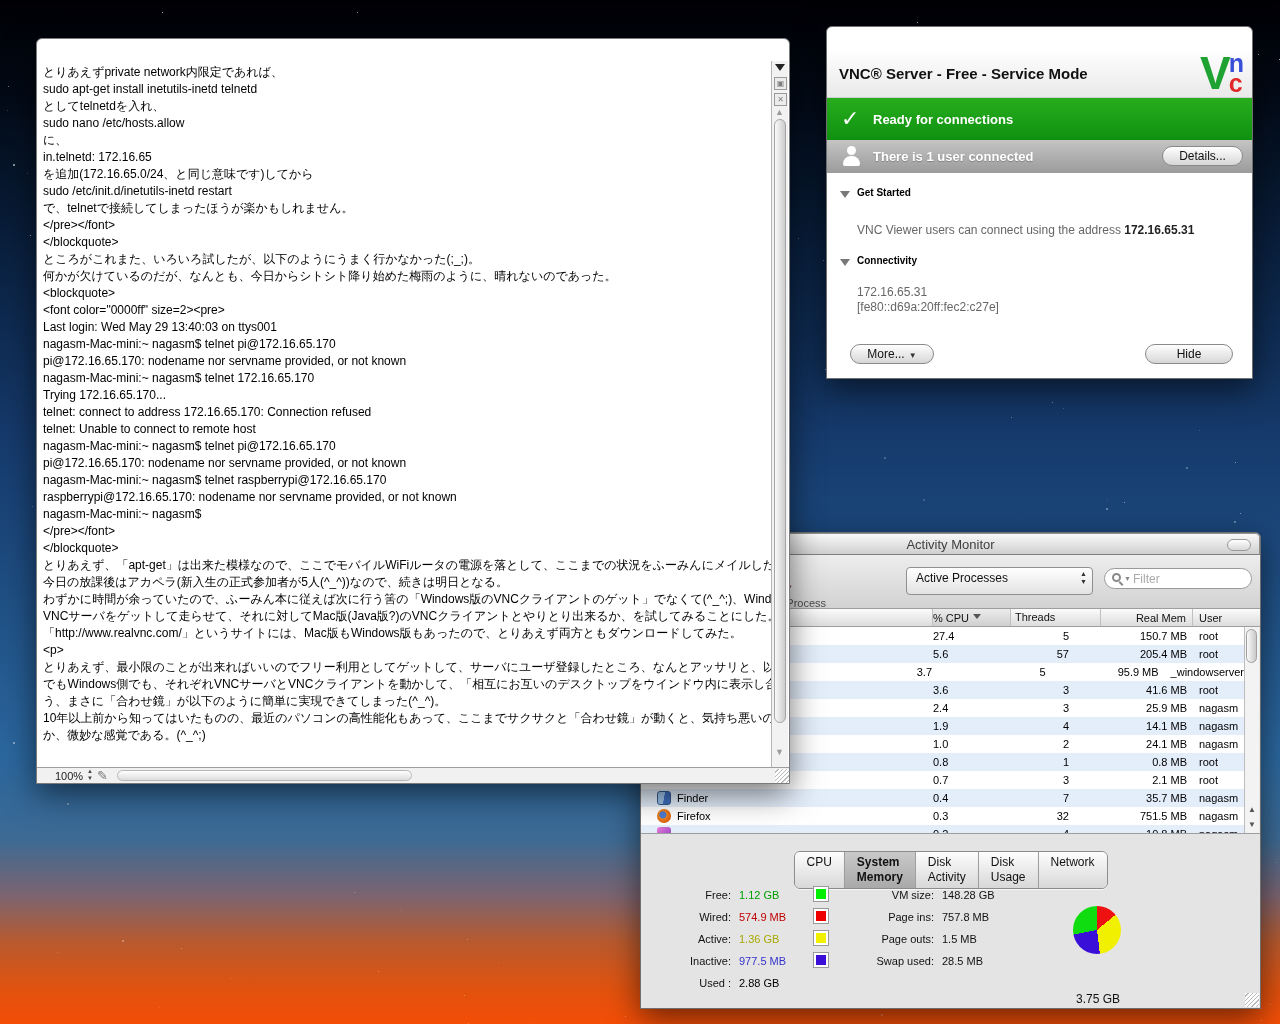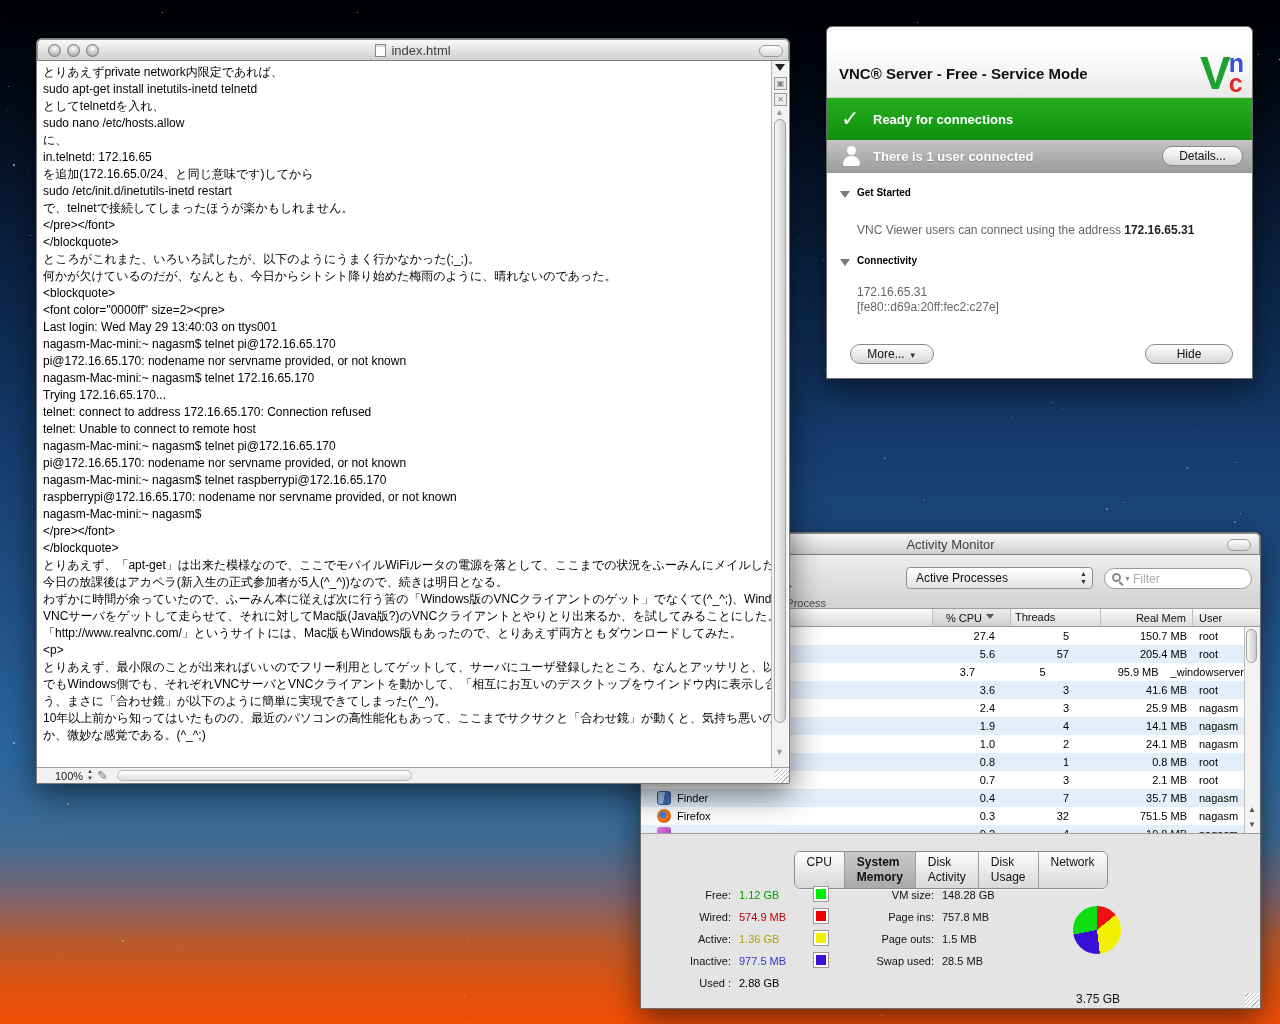--- a/index.html
+++ b/index.html
@@ -86,42 +86,42 @@
   #am { left:640px; top:532px; width:621px; height:477px; z-index:10; background:#e8e8e8; border:1px solid #6f6f6f; }
   #am-toolbar { position:absolute; left:0; right:0; top:22px; height:54px;
     background:linear-gradient(#ededed,#d2d2d2); border-bottom:1px solid #9e9e9e; }
   #sp-icon { position:absolute; left:120px; top:6px; width:36px; height:34px; }
   #sp-icon .blob { position:absolute; left:2px; top:6px; width:26px; height:24px; border-radius:50% 50% 45% 45%;
     background:radial-gradient(circle at 40% 35%, #efefef, #b9b9b9 70%, #9a9a9a); border:1px solid #8c8c8c; }
   #sp-icon .lens { position:absolute; left:12px; top:2px; width:15px; height:15px; border-radius:50%;
     border:3px solid #c8605a; background:rgba(255,255,255,.35); }
   #sp-icon .handle { position:absolute; left:24px; top:16px; width:3px; height:12px; background:#8c4440; transform:rotate(-40deg); }
   .tb-label { position:absolute; font-size:11px; color:#4a4a4a; }
-  #am-dropdown { position:absolute; left:265px; top:12px; width:187px; height:22px;
+  #am-dropdown { position:absolute; left:265px; top:12px; width:187px; height:28px;
     background:linear-gradient(#ffffff,#e2e2e2); border:1px solid #8f8f8f; border-radius:4px;
     font-size:12px; color:#111; line-height:20px; padding-left:9px; }
   #am-dropdown .arrows { position:absolute; right:5px; top:2px; font-size:7px; color:#333; line-height:8px; text-align:center; }
   #am-filter { position:absolute; left:463px; top:13px; width:148px; height:21px; border-radius:11px;
     border:1px solid #9a9a9a; background:#fff; }
   #am-filter .mag { position:absolute; left:7px; top:4px; width:9px; height:9px; border:2px solid #8a8a8a; border-radius:50%; }
   #am-filter .mag:after { content:""; position:absolute; left:6px; top:6px; width:2px; height:5px; background:#8a8a8a; transform:rotate(-45deg); }
   #am-filter .dd { position:absolute; left:19px; top:6px; font-size:7px; color:#8a8a8a; }
   #am-filter input { position:absolute; left:28px; top:2px; width:112px; height:15px; border:none; outline:none;
     font-size:12px; color:#333; background:transparent; font-family:inherit; }
   #am-filter input::placeholder { color:#aaa; }
   #am-header { position:absolute; left:0; right:0; top:76px; height:18px; display:flex;
     background:linear-gradient(#fbfbfb,#dcdcdc); border-bottom:1px solid #9e9e9e; font-size:11px; color:#111; }
   .hc { border-right:1px solid #c0c0c0; line-height:17px; }
   .hc.sorted { background:linear-gradient(#ececec,#cfcfcf); }
   .sort-tri { display:inline-block; width:0; height:0; border:4px solid transparent; border-top:5px solid #555; vertical-align:-1px; margin-left:4px; }
   #am-rows { position:absolute; left:0; right:16px; top:94px; height:262px; overflow:hidden; background:#fff; }
   .am-row { display:flex; height:18px; font-size:11px; color:#000; background:#fff; }
   .am-row.alt { background:#e4eefb; }
   .c-name { width:292px; padding-left:16px; line-height:18px; overflow:hidden; display:flex; align-items:center; }
-  .c-cpu { width:78px; text-align:right; padding-right:16px; line-height:18px; }
+  .c-cpu { width:78px; padding-right:16px; line-height:18px; }
   .c-thr { width:90px; text-align:right; padding-right:32px; line-height:18px; }
   .c-mem { width:92px; text-align:right; padding-right:6px; line-height:18px; }
   .c-user { flex:1; padding-left:6px; line-height:18px; }
   .pic { display:inline-block; width:14px; height:14px; border-radius:3px; margin-right:6px; flex:none; }
   .finder-icon { background:linear-gradient(100deg,#9fc4ea 48%,#3f6fbe 52%); border:1px solid #35598f; }
   .firefox-icon { border-radius:50%; background:radial-gradient(circle at 42% 42%, #4a7ad0 0 28%, #f0851e 34%, #d85c10 72%, #a03c08); }
   .app-icon { border-radius:3px; background:linear-gradient(135deg,#e87ad8,#8a3cc0); }
   #am-vscroll { position:absolute; right:1px; top:94px; width:15px; height:206px; background:#f3f3f3; border-left:1px solid #bdbdbd; }
   #am-vthumb { position:absolute; left:1px; top:2px; width:11px; height:34px; border-radius:6px;
     background:linear-gradient(90deg,#fafafa,#c8c8c8); border:1px solid #a0a0a0; }
@@ -593,27 +593,20 @@
     </div>
     <div class="sect-tri" style="left:13px;top:232px"></div>
     <div class="sect-title" style="left:30px;top:228px">Connectivity</div>
     <div class="sect-text" style="left:30px;top:258px">172.16.65.31</div>
     <div class="sect-text" style="left:30px;top:273px">[fe80::d69a:20ff:fec2:c27e]</div>
     <div class="aqua-btn" id="more-btn"><span>More...</span><span class="dd">▼</span></div>
     <div class="aqua-btn" id="hide-btn">Hide</div>
   </div>
 
   <div class="window" id="editor">
-    <div class="titlebar">
-      <div class="tl-btn" style="left:10px"></div>
-      <div class="tl-btn" style="left:29px"></div>
-      <div class="tl-btn" style="left:48px"></div>
-      <div class="tl-title"><span class="doc-icon"></span><span>index.html</span></div>
-      <div class="tl-pill" style="right:5px"></div>
-    </div>
     <div id="editor-content">
       <div id="editor-lines"><div>とりあえずprivate network内限定であれば、</div><div>sudo apt-get install inetutils-inetd telnetd</div><div>としてtelnetdを入れ、</div><div>sudo nano /etc/hosts.allow</div><div>に、</div><div>in.telnetd: 172.16.65</div><div>を追加(172.16.65.0/24、と同じ意味です)してから</div><div>sudo /etc/init.d/inetutils-inetd restart</div><div>で、telnetで接続してしまったほうが楽かもしれません。</div><div>&lt;/pre&gt;&lt;/font&gt;</div><div>&lt;/blockquote&gt;</div><div>ところがこれまた、いろいろ試したが、以下のようにうまく行かなかった(;_;)。</div><div>何かが欠けているのだが、なんとも、今日からシトシト降り始めた梅雨のように、晴れないのであった。</div><div>&lt;blockquote&gt;</div><div>&lt;font color="0000ff" size=2&gt;&lt;pre&gt;</div><div>Last login: Wed May 29 13:40:03 on ttys001</div><div>nagasm-Mac-mini:~ nagasm$ telnet pi@172.16.65.170</div><div>pi@172.16.65.170: nodename nor servname provided, or not known</div><div>nagasm-Mac-mini:~ nagasm$ telnet 172.16.65.170</div><div>Trying 172.16.65.170...</div><div>telnet: connect to address 172.16.65.170: Connection refused</div><div>telnet: Unable to connect to remote host</div><div>nagasm-Mac-mini:~ nagasm$ telnet pi@172.16.65.170</div><div>pi@172.16.65.170: nodename nor servname provided, or not known</div><div>nagasm-Mac-mini:~ nagasm$ telnet raspberrypi@172.16.65.170</div><div>raspberrypi@172.16.65.170: nodename nor servname provided, or not known</div><div>nagasm-Mac-mini:~ nagasm$</div><div>&lt;/pre&gt;&lt;/font&gt;</div><div>&lt;/blockquote&gt;</div><div>とりあえず、「apt-get」は出来た模様なので、ここでモバイルWiFiルータの電源を落として、ここまでの状況をふーみんにメイルした。</div><div>今日の放課後はアカペラ(新入生の正式参加者が5人(^_^))なので、続きは明日となる。</div><div>わずかに時間が余っていたので、ふーみん本に従えば次に行う筈の「Windows版のVNCクライアントのゲット」でなくて(^_^;)、Windows版の</div><div>VNCサーバをゲットして走らせて、それに対してMac版(Java版?)のVNCクライアントとやりとり出来るか、を試してみることにした。</div><div>「http://www.realvnc.com/」というサイトには、Mac版もWindows版もあったので、とりあえず両方ともダウンロードしてみた。</div><div>&lt;p&gt;</div><div>とりあえず、最小限のことが出来ればいいのでフリー利用としてゲットして、サーバにユーザ登録したところ、なんとアッサリと、以下のように、Mac側</div><div>でもWindows側でも、それぞれVNCサーバとVNCクライアントを動かして、「相互にお互いのデスクトップをウインドウ内に表示し合う」(^_^;)とい</div><div>う、まさに「合わせ鏡」が以下のように簡単に実現できてしまった(^_^)。</div><div>10年以上前から知ってはいたものの、最近のパソコンの高性能化もあって、ここまでサクサクと「合わせ鏡」が動くと、気持ち悪いのか気持ちいいの</div><div>か、微妙な感覚である。(^_^;)</div></div>
     </div>
     <div id="editor-rail">
       <div class="rail-tri"></div>
       <div class="rail-box" style="top:16px">▣</div>
       <div class="rail-box" style="top:32px">✕</div>
       <div class="rail-arrow" style="top:46px">▲</div>
       <div id="editor-vthumb" style="top:58px;height:604px"></div>
       <div class="rail-arrow" style="top:686px">▼</div>

